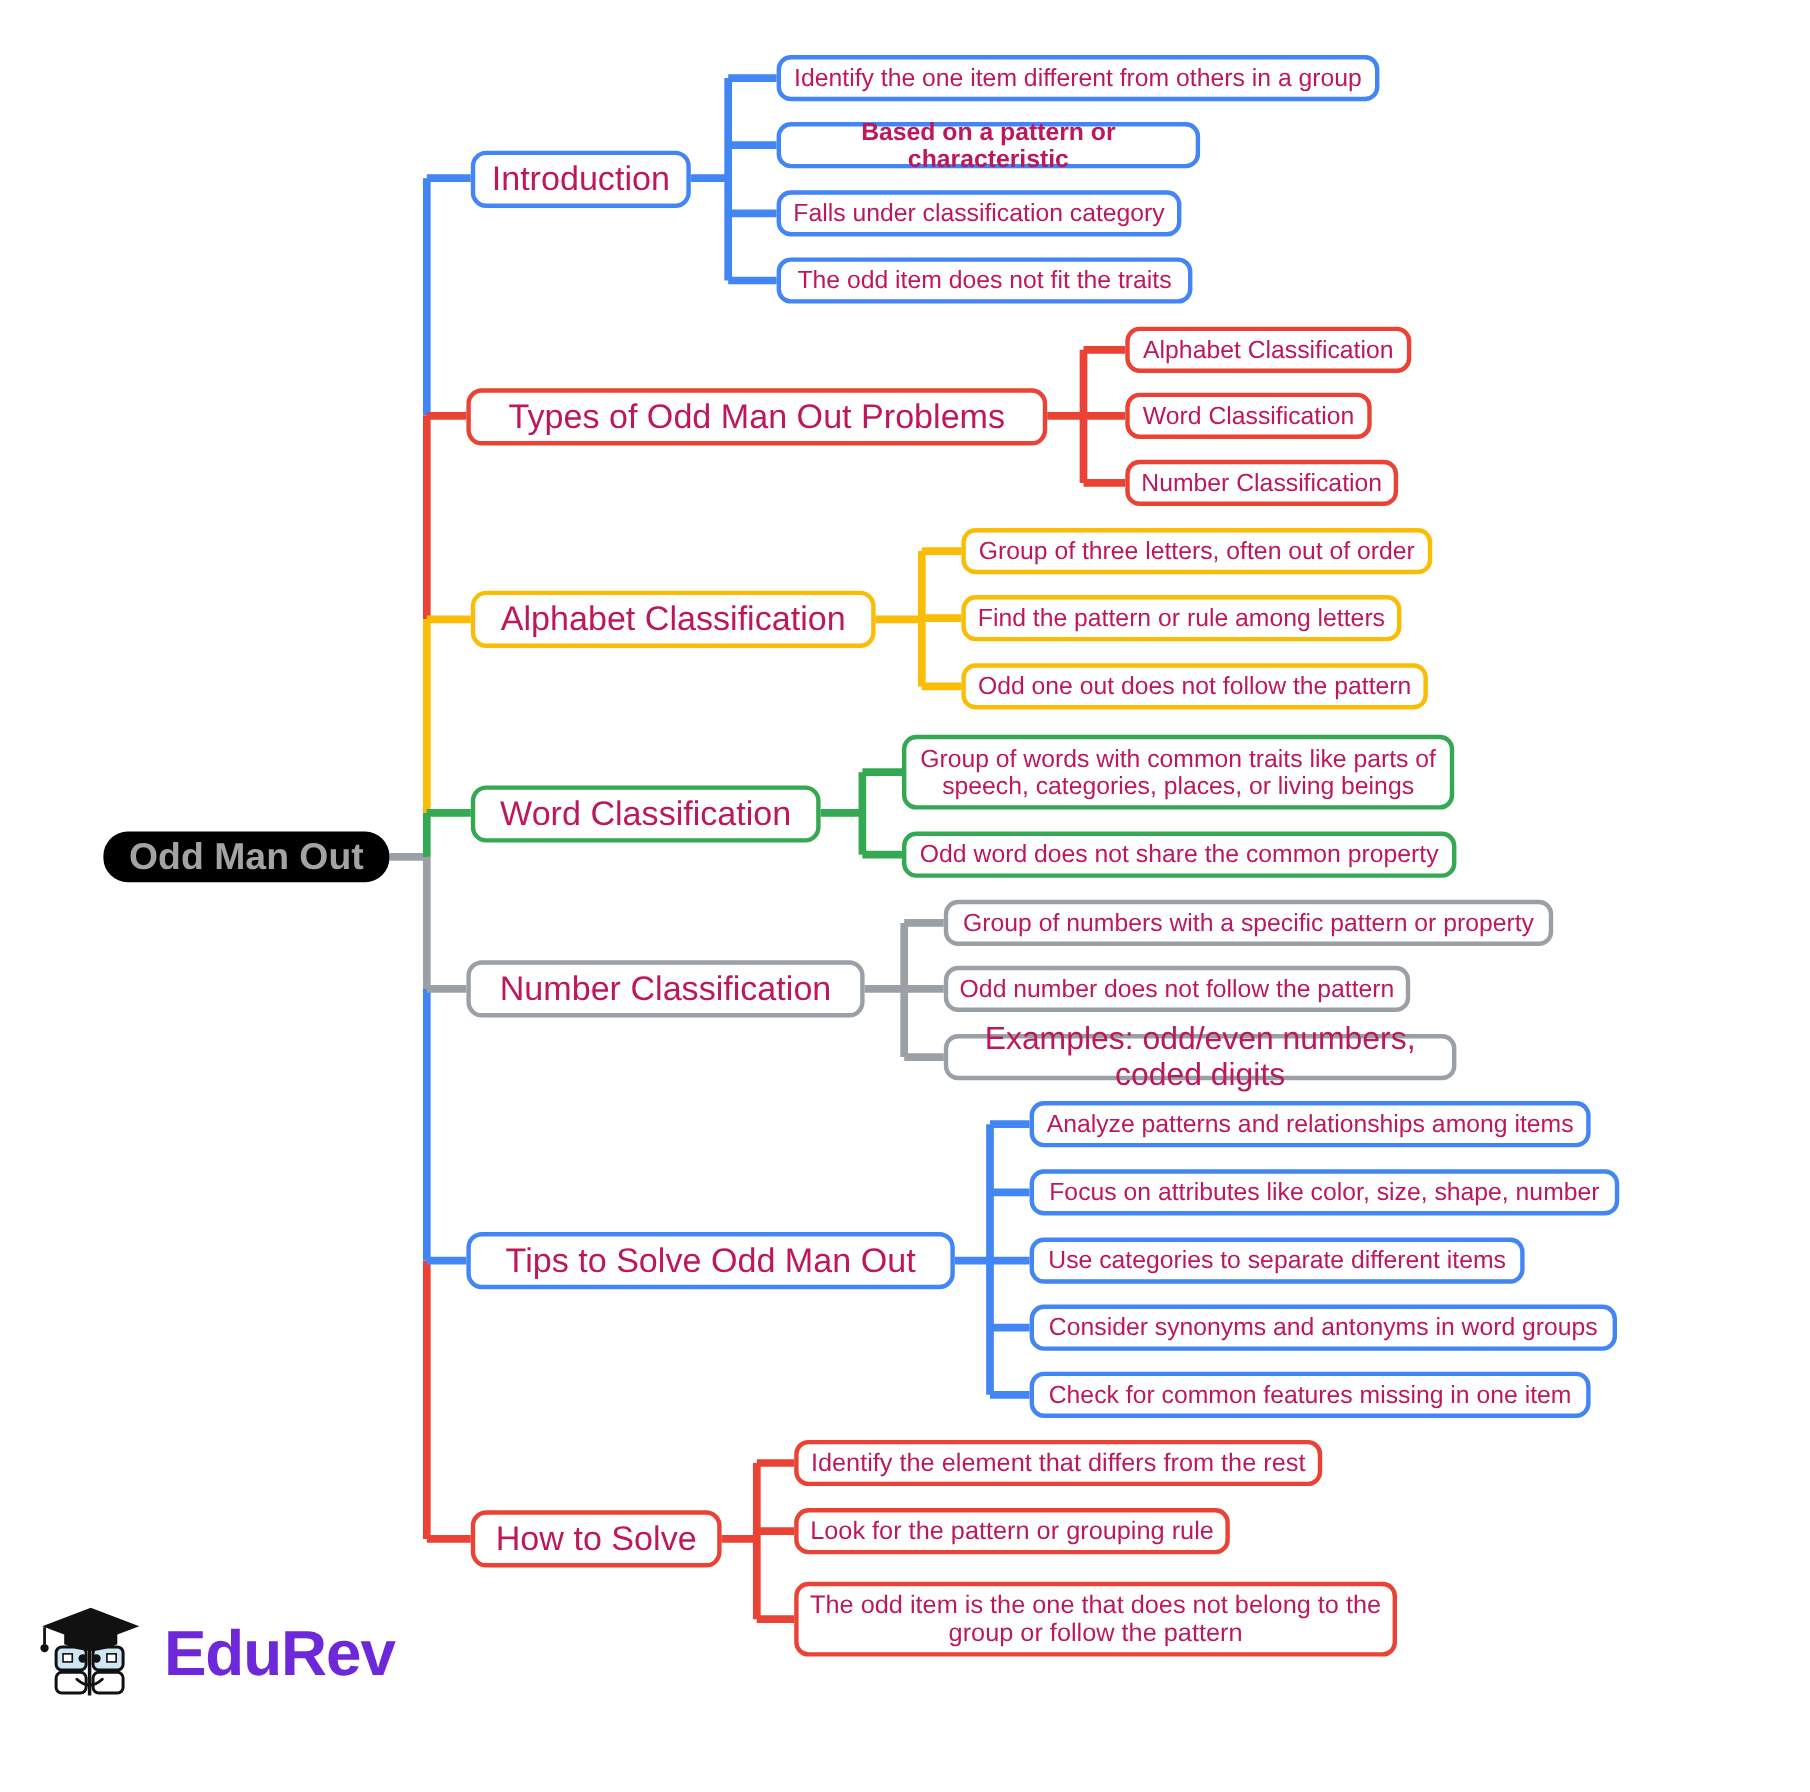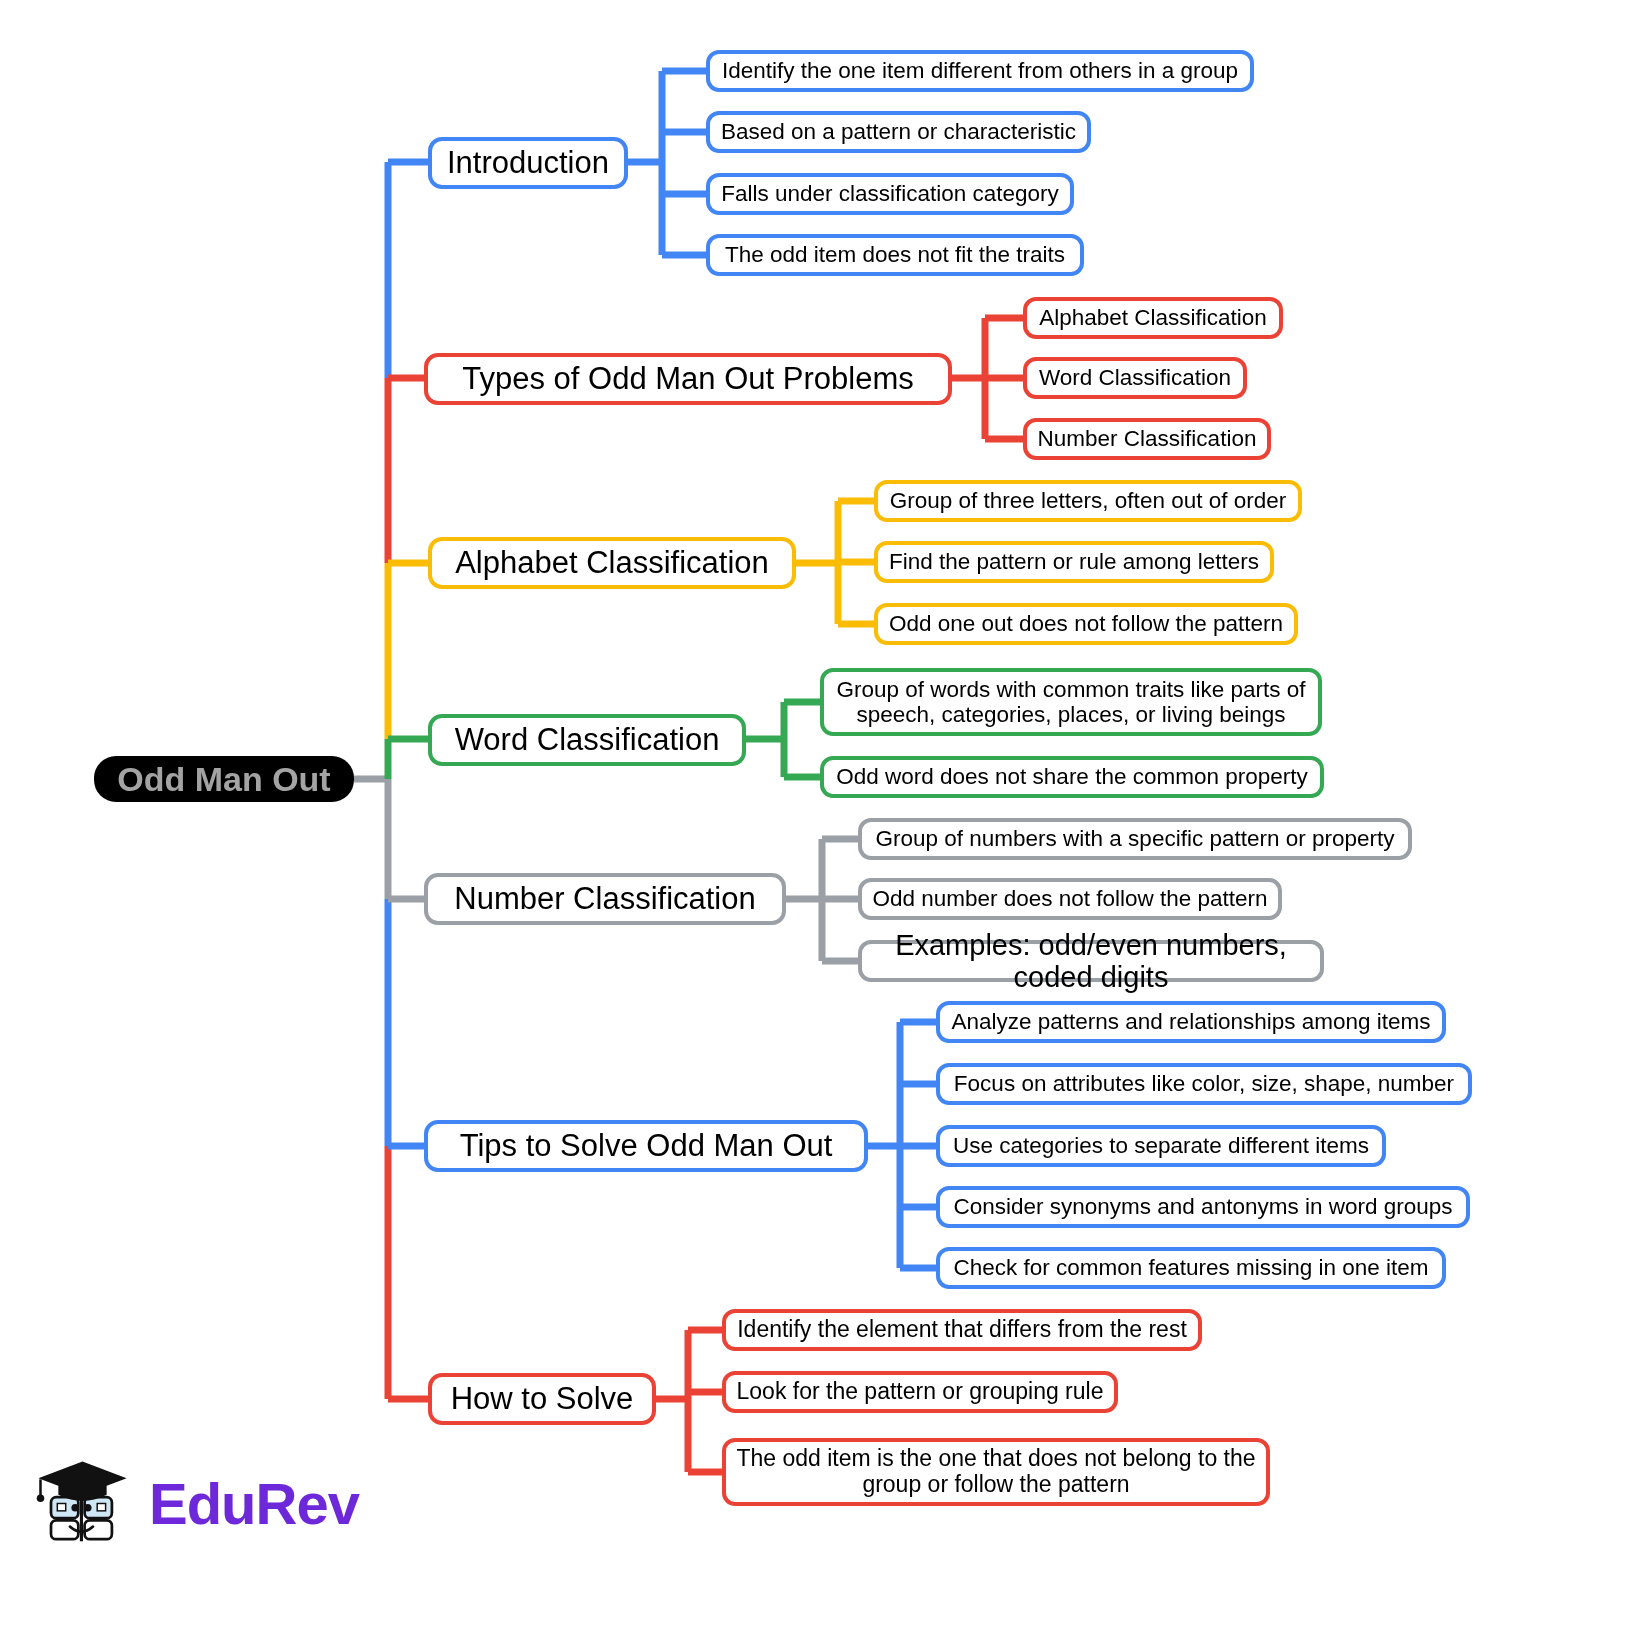--- a/index.html
+++ b/index.html
@@ -28,21 +28,21 @@
   }
   
   .node {
     position: absolute;
     box-sizing: border-box;
     background: #ffffff;
     display: flex;
     align-items: center;
     justify-content: center;
     text-align: center;
-    color: #000000;
+    color: #be185d;
     line-height: 1.12;
     white-space: pre-line;
     padding: 2px 10px;
   }
   .node.lvl1 {
     border-width: 4px;
     border-style: solid;
     border-radius: 14px;
     font-size: 31px;
   }
@@ -138,21 +138,21 @@
       <path d="M388 1399 L428 1399" stroke="#EA4335" stroke-width="7" stroke-linecap="butt" fill="none"></path>
       <path d="M656 1399 L688 1399" stroke="#EA4335" stroke-width="7" stroke-linecap="butt" fill="none"></path>
       <path d="M688 1330 L688 1472" stroke="#EA4335" stroke-width="7" stroke-linecap="butt" fill="none"></path>
       <path d="M688 1330 L722 1330" stroke="#EA4335" stroke-width="7" stroke-linecap="butt" fill="none"></path>
       <path d="M688 1392 L722 1392" stroke="#EA4335" stroke-width="7" stroke-linecap="butt" fill="none"></path>
       <path d="M688 1472 L722 1472" stroke="#EA4335" stroke-width="7" stroke-linecap="butt" fill="none"></path>
     </svg>
   <div id="node-layer">
       <div class="node lvl1" style="left: 428px; top: 137px; width: 200px; height: 52px; border-color: rgb(66, 133, 244);">Introduction</div>
       <div class="node lvl2" style="left: 706px; top: 50px; width: 548px; height: 42px; border-color: rgb(66, 133, 244); font-size: 22.5px;">Identify the one item different from others in a group</div>
-      <div class="node lvl2" style="left: 706px; top: 111px; width: 385px; height: 42px; border-color: rgb(66, 133, 244); font-size: 22.5px;">Based on a pattern or characteristic</div>
+      <div class="node lvl2" style="left: 706px; top: 111px; width: 385px; height: 42px; border-color: rgb(66, 133, 244); font-size: 22.5px; font-weight: bold;">Based on a pattern or characteristic</div>
       <div class="node lvl2" style="left: 706px; top: 173px; width: 368px; height: 42px; border-color: rgb(66, 133, 244); font-size: 22.5px;">Falls under classification category</div>
       <div class="node lvl2" style="left: 706px; top: 234px; width: 378px; height: 42px; border-color: rgb(66, 133, 244); font-size: 22.5px;">The odd item does not fit the traits</div>
       <div class="node lvl1" style="left: 424px; top: 353px; width: 528px; height: 52px; border-color: rgb(234, 67, 53);">Types of Odd Man Out Problems</div>
       <div class="node lvl2" style="left: 1023px; top: 297px; width: 260px; height: 42px; border-color: rgb(234, 67, 53); font-size: 22.5px;">Alphabet Classification</div>
       <div class="node lvl2" style="left: 1023px; top: 357px; width: 224px; height: 42px; border-color: rgb(234, 67, 53); font-size: 22.5px;">Word Classification</div>
       <div class="node lvl2" style="left: 1023px; top: 418px; width: 248px; height: 42px; border-color: rgb(234, 67, 53); font-size: 22.5px;">Number Classification</div>
       <div class="node lvl1" style="left: 428px; top: 537px; width: 368px; height: 52px; border-color: rgb(251, 188, 5);">Alphabet Classification</div>
       <div class="node lvl2" style="left: 874px; top: 480px; width: 428px; height: 42px; border-color: rgb(251, 188, 5); font-size: 22.5px;">Group of three letters, often out of order</div>
       <div class="node lvl2" style="left: 874px; top: 541px; width: 400px; height: 42px; border-color: rgb(251, 188, 5); font-size: 22.5px;">Find the pattern or rule among letters</div>
       <div class="node lvl2" style="left: 874px; top: 603px; width: 424px; height: 42px; border-color: rgb(251, 188, 5); font-size: 22.5px;">Odd one out does not follow the pattern</div>

